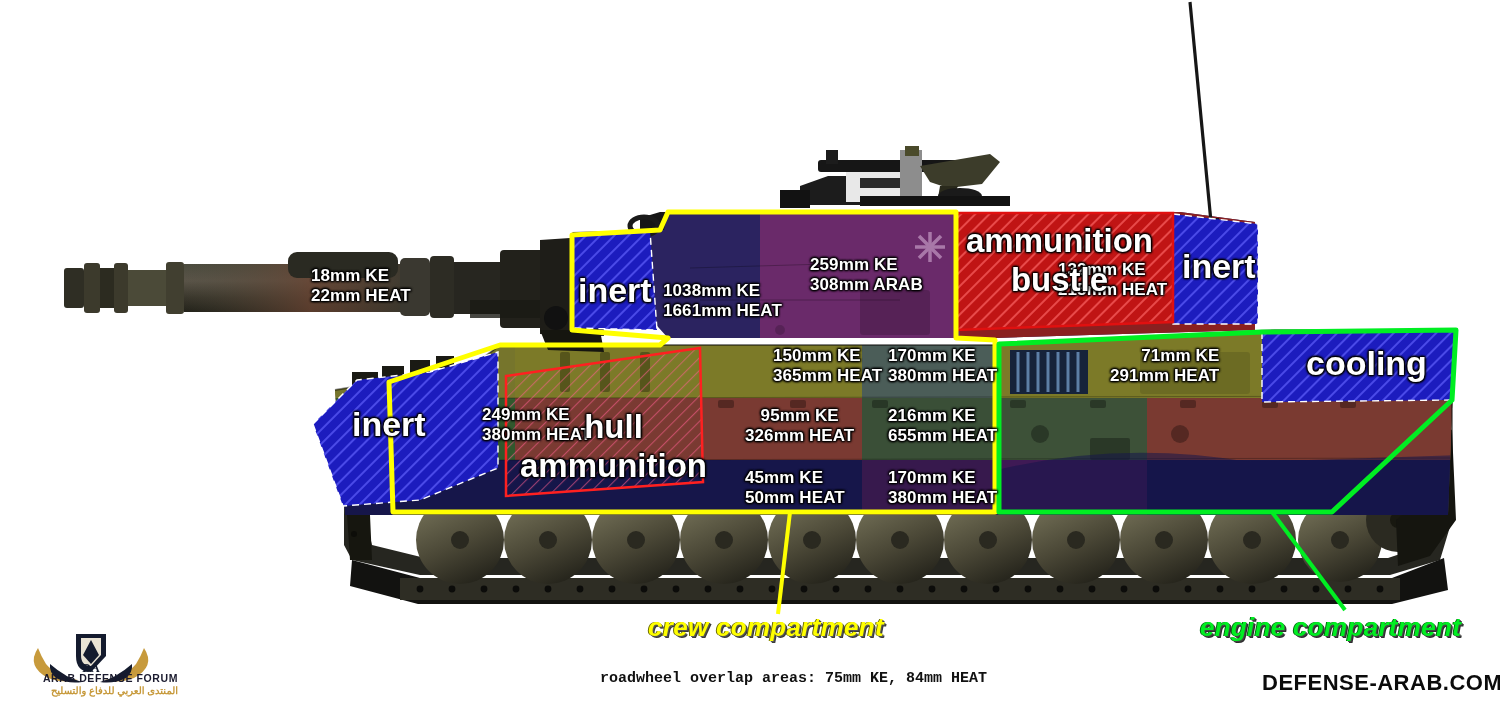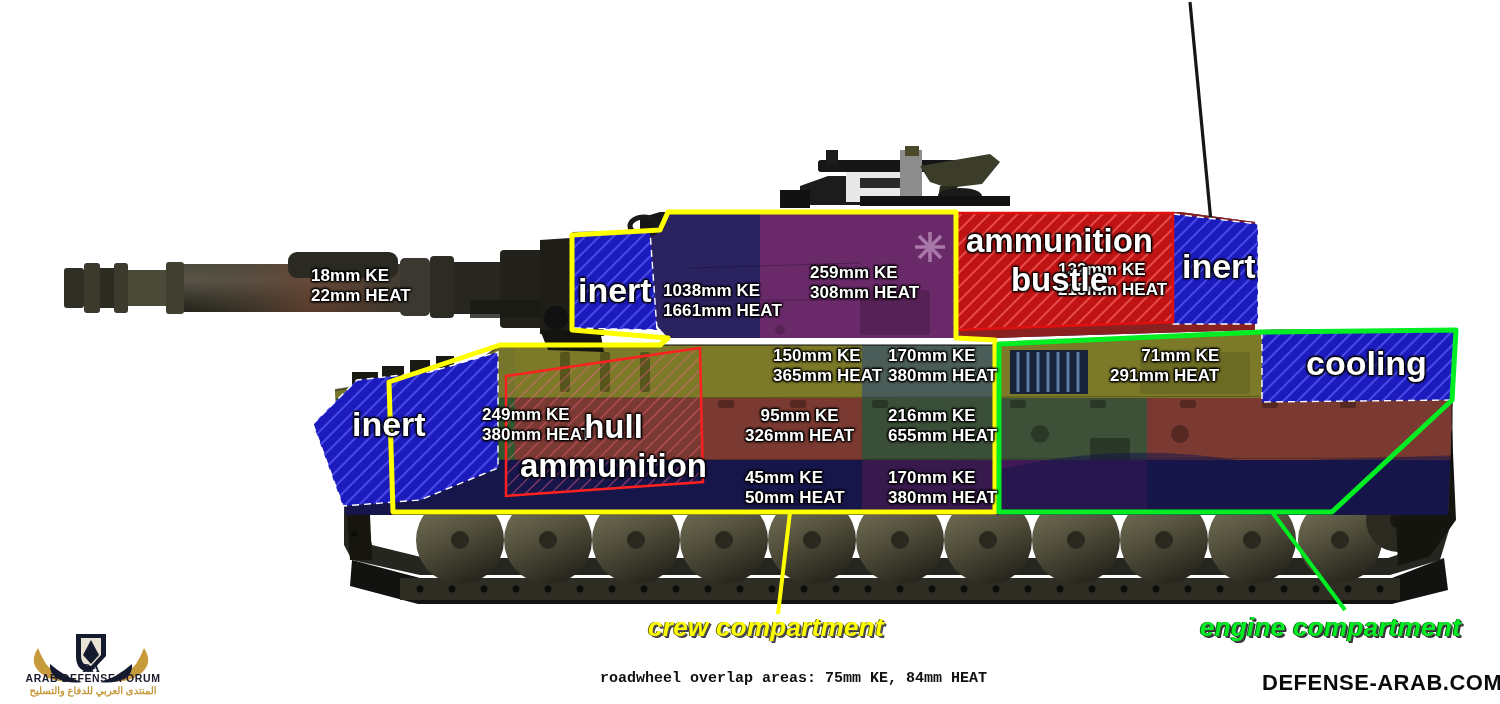--- a/index.html
+++ b/index.html
@@ -17,21 +17,21 @@
   .cap{position:absolute;font-weight:bold;font-size:26px;font-style:italic;
        letter-spacing:.3px;white-space:nowrap;}
   .cap-crew{color:#ffff00;text-shadow:1px 1px 0 #555,2px 2px 0 #3a3a3a,-1px 0 0 #6a6a00;}
   .cap-eng{color:#00ee22;text-shadow:1px 1px 0 #444,2px 2px 0 #2e2e2e,-1px 0 0 #046a10;}
 
   .foot{position:absolute;color:#111;font-weight:bold;font-size:15px;white-space:nowrap;font-family:Liberation Mono, monospace;}
   .brand{position:absolute;color:#0b0b0b;font-weight:bold;font-size:22px;
          letter-spacing:.5px;white-space:nowrap;}
 
   #logo{position:absolute;left:8px;top:628px;width:170px;height:72px;}
-  .logo-txt{position:absolute;width:170px;text-align:center;white-space:nowrap;}
+  .logo-txt{position:absolute;width:170px;text-align:right;white-space:nowrap;}
   .logo-en{top:44px;font-size:10.5px;font-weight:bold;color:#1a1a2e;letter-spacing:.6px;}
   .logo-ar{top:57px;font-size:10px;font-weight:bold;color:#c79a3c;}
 </style>
 </head>
 <body>
 
 <div id="stage">
 
 <svg id="scene" viewBox="0 0 1500 704">
   <defs>
@@ -317,21 +317,21 @@
     <path d="M42,36 Q58,50 74,54 Q60,56 48,50 Q41,44 42,36 Z" fill="#141b2e"></path>
     <path d="M124,36 Q108,50 92,54 Q106,56 118,50 Q125,44 124,36 Z" fill="#141b2e"></path>
     <text x="83" y="44" font-family="Liberation Serif, serif" font-size="12" font-weight="bold" fill="#141b2e" text-anchor="middle">DA</text>
   </g>
 </svg>
 
 <div class="lbl val" style="left:311px;top:266px;"><span>18mm KE</span><br><span>22mm HEAT</span></div>
 
 <div class="lbl val" style="left:663px;top:281px;"><span>1038mm KE</span><br><span>1661mm HEAT</span></div>
 
-<div class="lbl val" style="left:810px;top:255px;margin-top:8px;"><span>259mm KE</span><br><span>308mm HEAT</span></div>
+<div class="lbl val" style="left:810px;top:255px;"><span>259mm KE</span><br><span>308mm ARAB</span></div>
 
 <div class="lbl val" style="left:1058px;top:260px;"><span>132mm KE</span><br><span>215mm HEAT</span></div>
 
 <div class="lbl val" style="left:482px;top:405px;"><span>249mm KE</span><br><span>380mm HEAT</span></div>
 
 <div class="lbl val" style="left:773px;top:346px;"><span>150mm KE</span><br><span>365mm HEAT</span></div>
 
 <div class="lbl val" style="left:745px;top:406px;text-align:center;"><span>95mm KE</span><br><span>326mm HEAT</span></div>
 
 <div class="lbl val" style="left:745px;top:468px;"><span>45mm KE</span><br><span>50mm HEAT</span></div>

